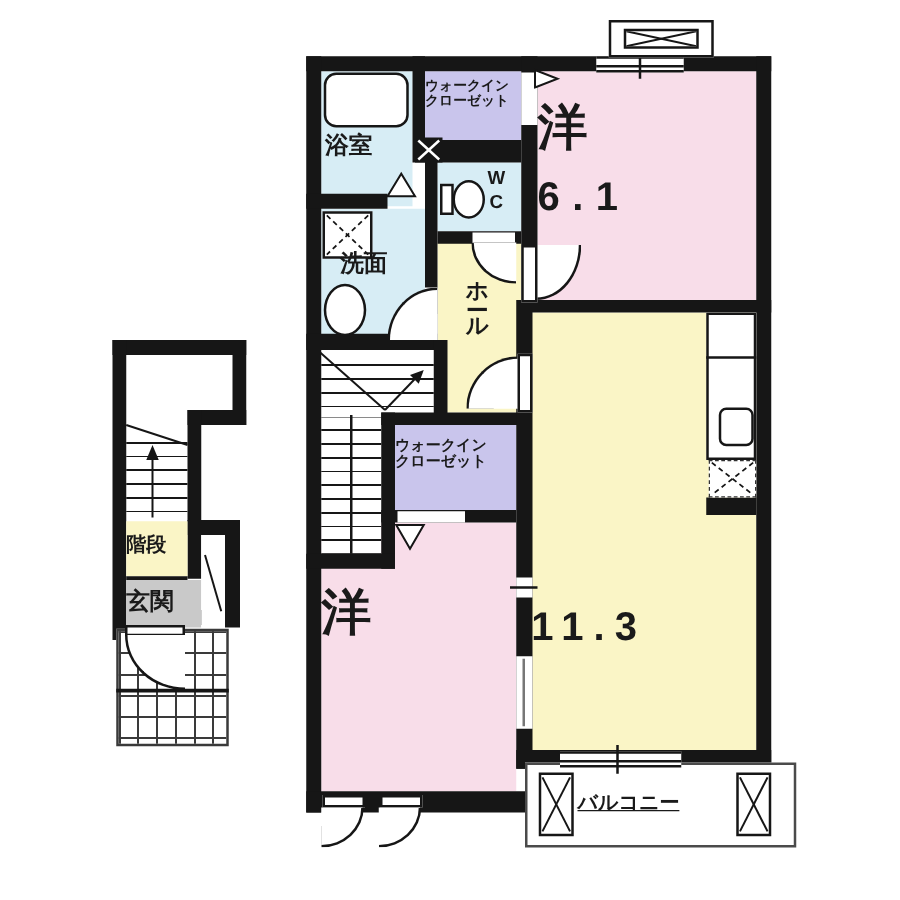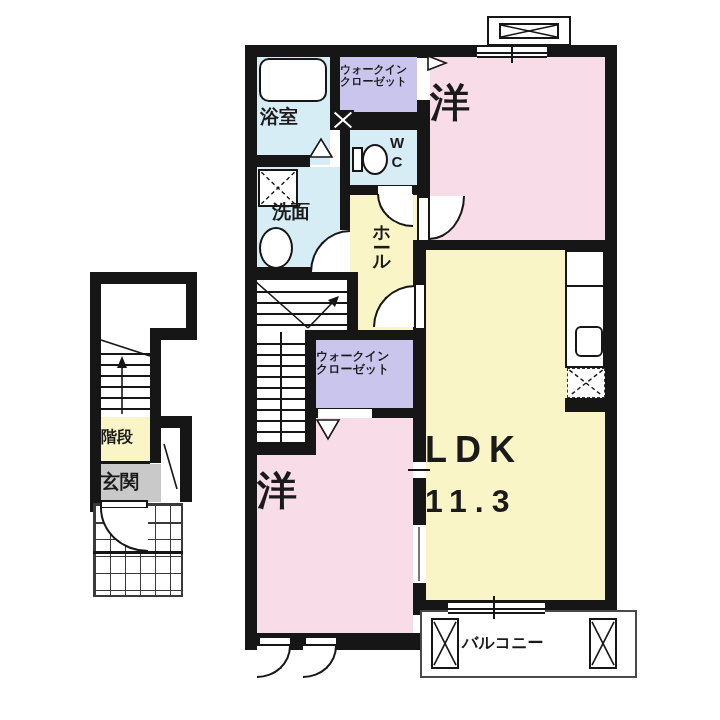--- a/index.html
+++ b/index.html
@@ -210,30 +210,30 @@
     <div>クローゼット</div>
   </div>
 
   <div class="lbl vtx up" style="left:388px;top:134px;height:50px;font-size:15px;letter-spacing:2px;">WC</div>
 
   <div class="lbl" style="left:272px;top:202px;width:70px;font-size:19px;">洗面</div>
 
   <div class="lbl vtx" style="left:371px;top:213px;height:110px;font-size:18px;letter-spacing:4px;">ホール</div>
 
   <div class="lbl" style="left:430px;top:80px;width:175px;font-size:40px;">洋</div>
-
-  <div class="lbl" style="left:425px;top:430px;width:180px;font-size:36px;letter-spacing:8px;">LDK</div>
+  <div class="lbl" style="left:430px;top:140px;width:175px;font-size:32px;letter-spacing:10px;">6.1</div>
+
   <div class="lbl" style="left:425px;top:484px;width:180px;font-size:32px;letter-spacing:8px;">11.3</div>
 
   <div class="lbl" style="left:316px;top:350px;width:97px;font-size:12px;">
     <div>ウォークイン</div>
     <div>クローゼット</div>
   </div>
 
   <div class="lbl" style="left:257px;top:468px;width:156px;font-size:40px;">洋</div>
 
   <div class="lbl" style="left:101px;top:428px;width:49px;font-size:16px;">階段</div>
 
   <div class="lbl" style="left:101px;top:472px;width:52px;font-size:19px;">玄関</div>
 
-  <div class="lbl" style="left:462px;top:634px;width:134px;font-size:16px;">バルコニー</div>
+  <div class="lbl" style="left:462px;top:634px;width:134px;font-size:16px;text-decoration:underline;">バルコニー</div>
 
 </div>
 
 </body></html>

